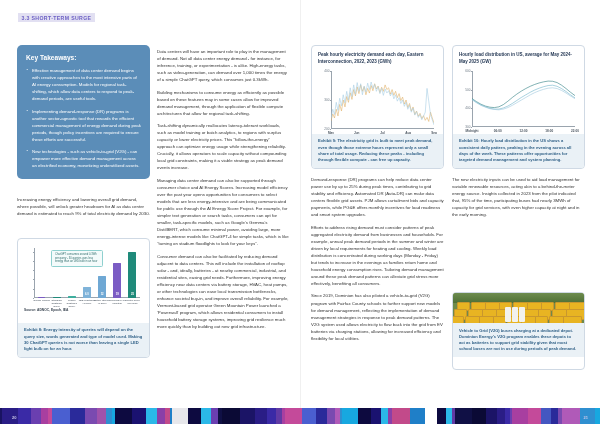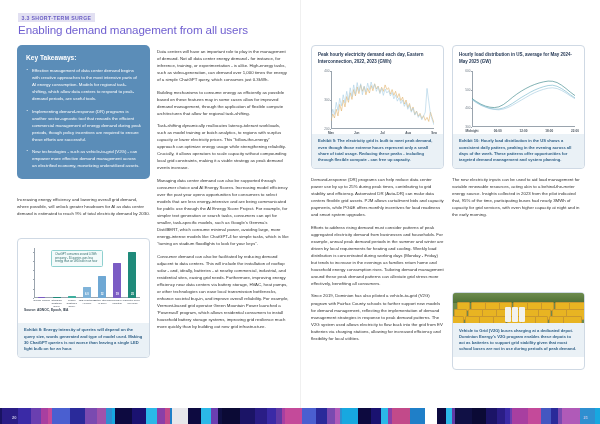--- a/index.html
+++ b/index.html
@@ -137,21 +137,20 @@
 </head>
 <body>
 
 <div class="spread">
 
   <div class="page page-left"></div>
   <div class="page page-right"></div>
   <div class="gutter"></div>
 
   <div class="eyebrow">3.3 SHORT-TERM SURGE</div>
-  <div class="headline">Enabling demand management from all users</div>
 
   <div class="kt">
     <h3>Key Takeaways:</h3>
     <ul>
       <li>Effective management of data center demand begins with creative approaches to the most intensive parts of AI energy consumption. Models for regional task-shifting, which allow data centers to respond to peak-demand periods, are useful tools.</li>
       <li>Implementing demand-response (DR) programs is another sector-agnostic tool that rewards the efficient commercial management of energy demand during peak periods, though policy incentives are required to ensure these efforts are successful.</li>
       <li>New technologies - such as vehicle-to-grid (V2G) - can empower more effective demand management across an electrified economy, monetizing underutilized assets.</li>
     </ul>
   </div>
 

